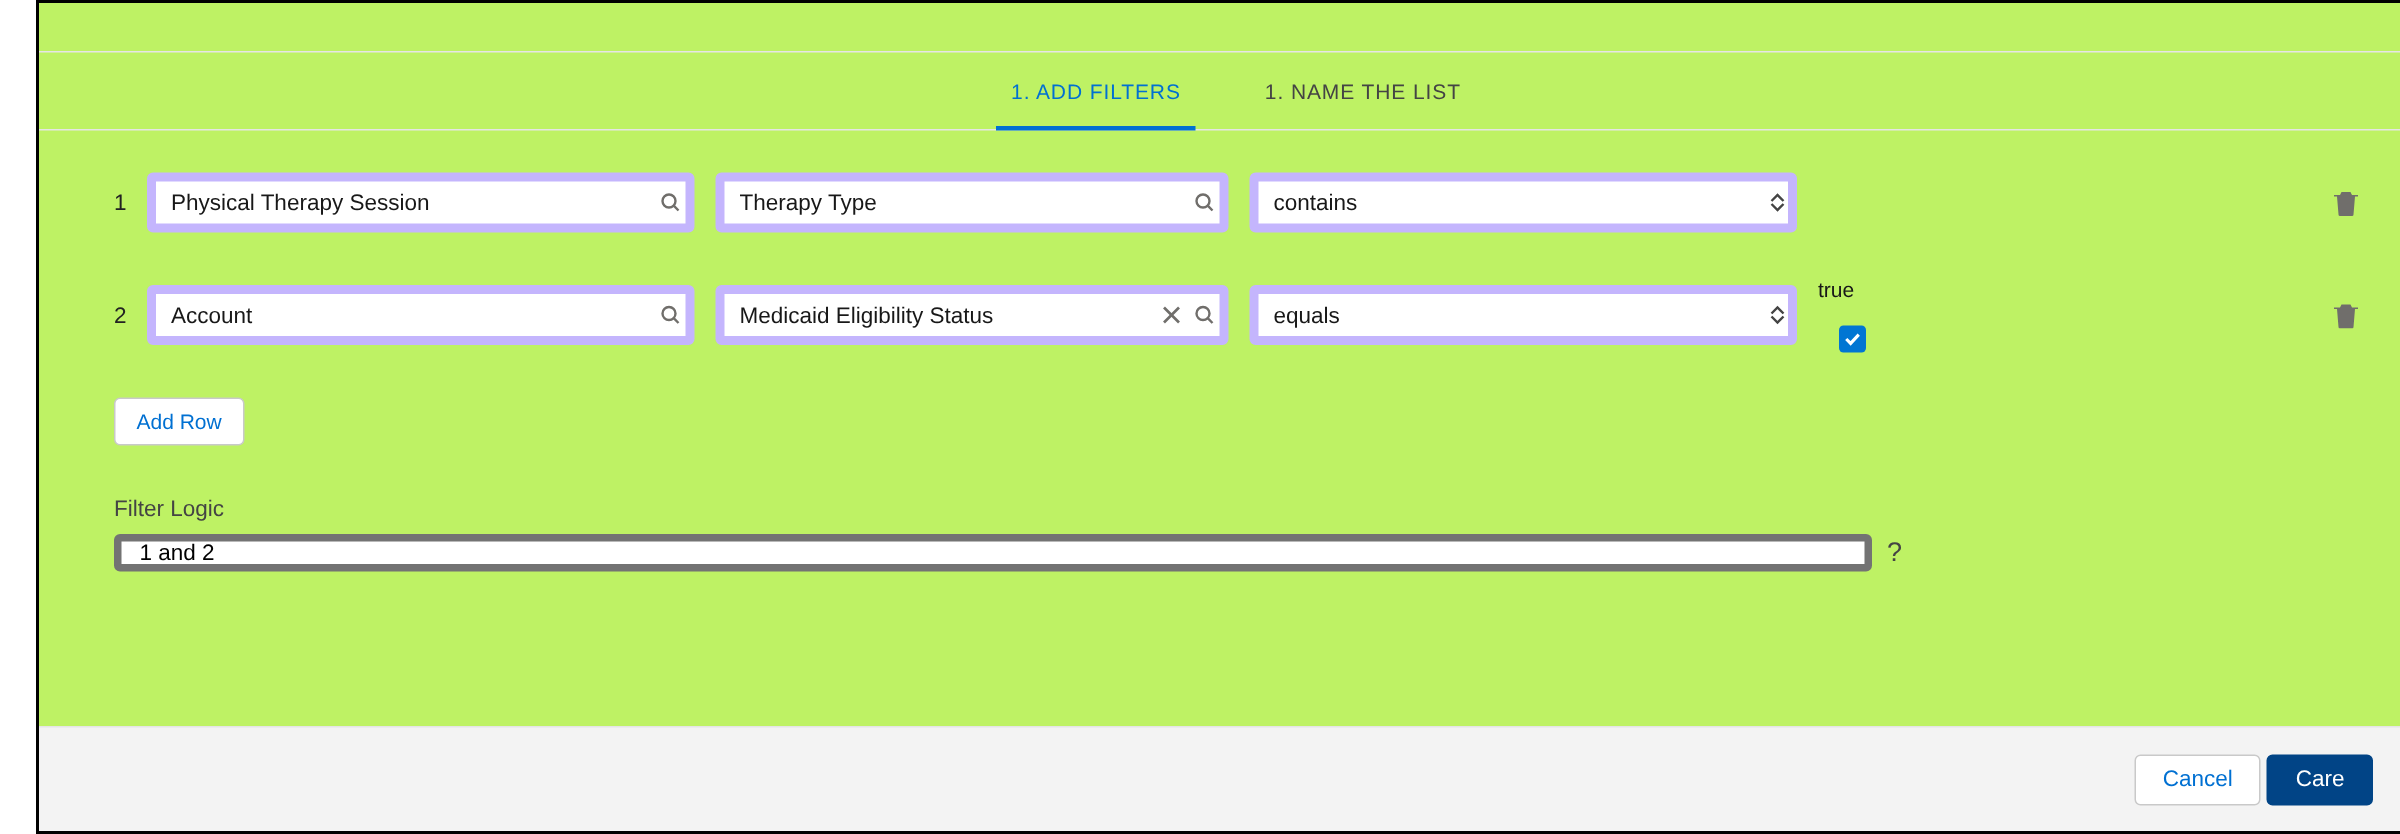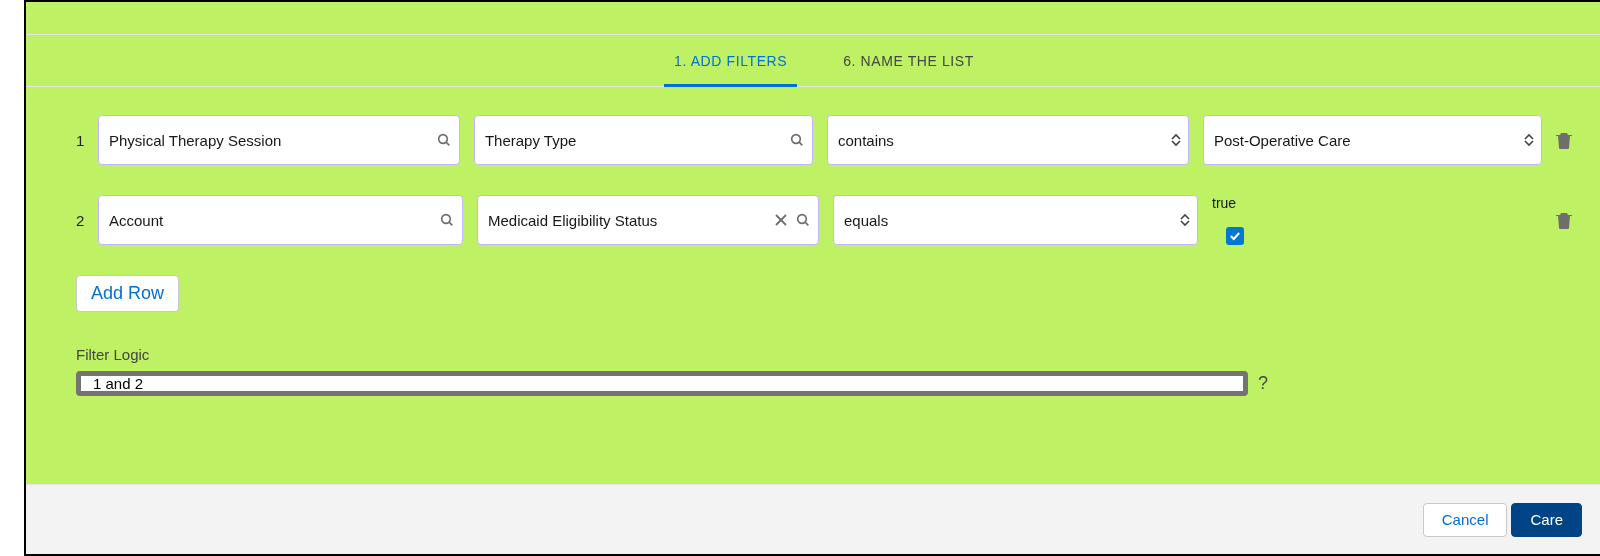--- a/index.html
+++ b/index.html
@@ -11,51 +11,51 @@
   .tab.active { color: #0070d2; }
   .tab.active::after { content: ""; position: absolute; left: -10px; right: -10px; bottom: -1px; height: 3px; background: #0070d2; }
   .body { flex: 1; padding: 28px 50px 20px 50px; overflow: auto; }
   .row { display: flex; align-items: center; gap: 14px; margin-bottom: 30px; }
   .row-num { width: 8px; text-align: right; font-size: 15px; color: #222; }
   .field { position: relative; }
   .object-field { width: 365px; }
   .attr-field { width: 342px; }
   .op-field { width: 365px; }
   .val-field { width: 342px; }
-  .control { width: 100%; height: 50px; border: 1px solid #c4b5fd; border-radius: 4px; padding: 0 32px 0 10px; font-size: 15px; color: #181818; background: #fff; }
+  .control { width: 100%; height: 40px; border: 6px solid #c4b5fd; border-radius: 4px; padding: 0 32px 0 10px; font-size: 15px; color: #181818; background: #fff; }
   .search-icon, .clear-icon { position: absolute; top: 50%; transform: translateY(-50%); width: 16px; height: 16px; color: #706e6b; pointer-events: none; }
   .search-icon { right: 8px; }
   .clear-icon { right: 30px; pointer-events: auto; cursor: pointer; }
   .caret-stack { position: absolute; right: 8px; top: 50%; transform: translateY(-50%); display: flex; flex-direction: column; gap: 0px; pointer-events: none; }
   .caret-stack svg { width: 10px; height: 7px; display: block; }
   .checkbox-val { display: flex; flex-direction: column; align-items: flex-start; gap: 16px; font-size: 14px; }
   .checkbox-box { width: 18px; height: 18px; border-radius: 3px; background: #0176d3; display: flex; align-items: center; justify-content: center; margin-left: 14px; }
   .checkbox-box svg { width: 12px; height: 10px; stroke: #fff; stroke-width: 2.5; fill: none; }
   .trash { margin-left: auto; color: #706e6b; cursor: pointer; }
   .trash svg { width: 16px; height: 18px; display: block; }
-  .add-row-btn { border: 1px solid #c9c9c9; background: #fff; color: #0070d2; padding: 7px 14px; border-radius: 4px; font-size: 18px; cursor: pointer; }
+  .add-row-btn { border: 1px solid #c9c9c9; background: #fff; color: #0070d2; padding: 7px 14px; border-radius: 4px; font-size: 14px; cursor: pointer; }
   .logic-section { margin-top: 34px; }
   .logic-label { font-size: 15px; color: #444; margin-bottom: 8px; }
   .logic-row { display: flex; align-items: center; gap: 10px; }
   .logic-input { flex: 0 0 1172px; height: 25px; border: 5px solid #737373; border-radius: 4px; padding: 0 12px; font-size: 15px; }
   .help { font-size: 18px; color: #444; cursor: pointer; }
   .footer { height: 70px; background: #f3f3f3; border-top: 1px solid #e5e5e5; display: flex; align-items: center; justify-content: flex-end; padding: 0 40px; gap: 4px; }
   .btn { height: 34px; padding: 0 18px; border-radius: 4px; font-size: 15px; cursor: pointer; border: 1px solid transparent; }
   .btn-cancel { background: #fff; border-color: #c9c9c9; color: #0070d2; }
   .btn-next { background: #014486; color: #fff; border-color: #014486; }
 </style>
 </head>
 <body>
 
 <div class="modal">
   <div class="top-spacer"></div>
 
   <div class="tabs">
     <div class="tab active">1. ADD FILTERS</div>
-    <div class="tab">6. NAME THE LIST</div>
+    <div class="tab">1. NAME THE LIST</div>
   </div>
 
   <div class="body">
 
     
     <div class="row">
       <div class="row-num">1</div>
 
       <div class="field object-field">
         <input class="control" value="Physical Therapy Session" style="">
@@ -78,31 +78,20 @@
         <span class="caret-stack">
           <svg viewBox="0 0 10 7">
               <path d="M1 6 L5 2 L9 6" fill="none" stroke="#444" stroke-width="1.6"></path>
             </svg>
           <svg viewBox="0 0 10 7">
               <path d="M1 1 L5 5 L9 1" fill="none" stroke="#444" stroke-width="1.6"></path>
             </svg>
         </span>
       </div>
 
-      <div class="field val-field">
-        <input class="control" readonly="" value="Post-Operative Care" style="">
-        <span class="caret-stack">
-          <svg viewBox="0 0 10 7">
-              <path d="M1 6 L5 2 L9 6" fill="none" stroke="#444" stroke-width="1.6"></path>
-            </svg>
-          <svg viewBox="0 0 10 7">
-              <path d="M1 1 L5 5 L9 1" fill="none" stroke="#444" stroke-width="1.6"></path>
-            </svg>
-        </span>
-      </div>
 
       <span class="trash">
         <svg viewBox="0 0 16 18">
             <path fill="currentColor" d="M2 5h12l-1 12a1 1 0 0 1-1 1H4a1 1 0 0 1-1-1L2 5zm3-3h6l1 2H4l1-2zM0 4h16v1H0z"></path>
           </svg>
       </span>
     </div>
 
     
     <div class="row">

